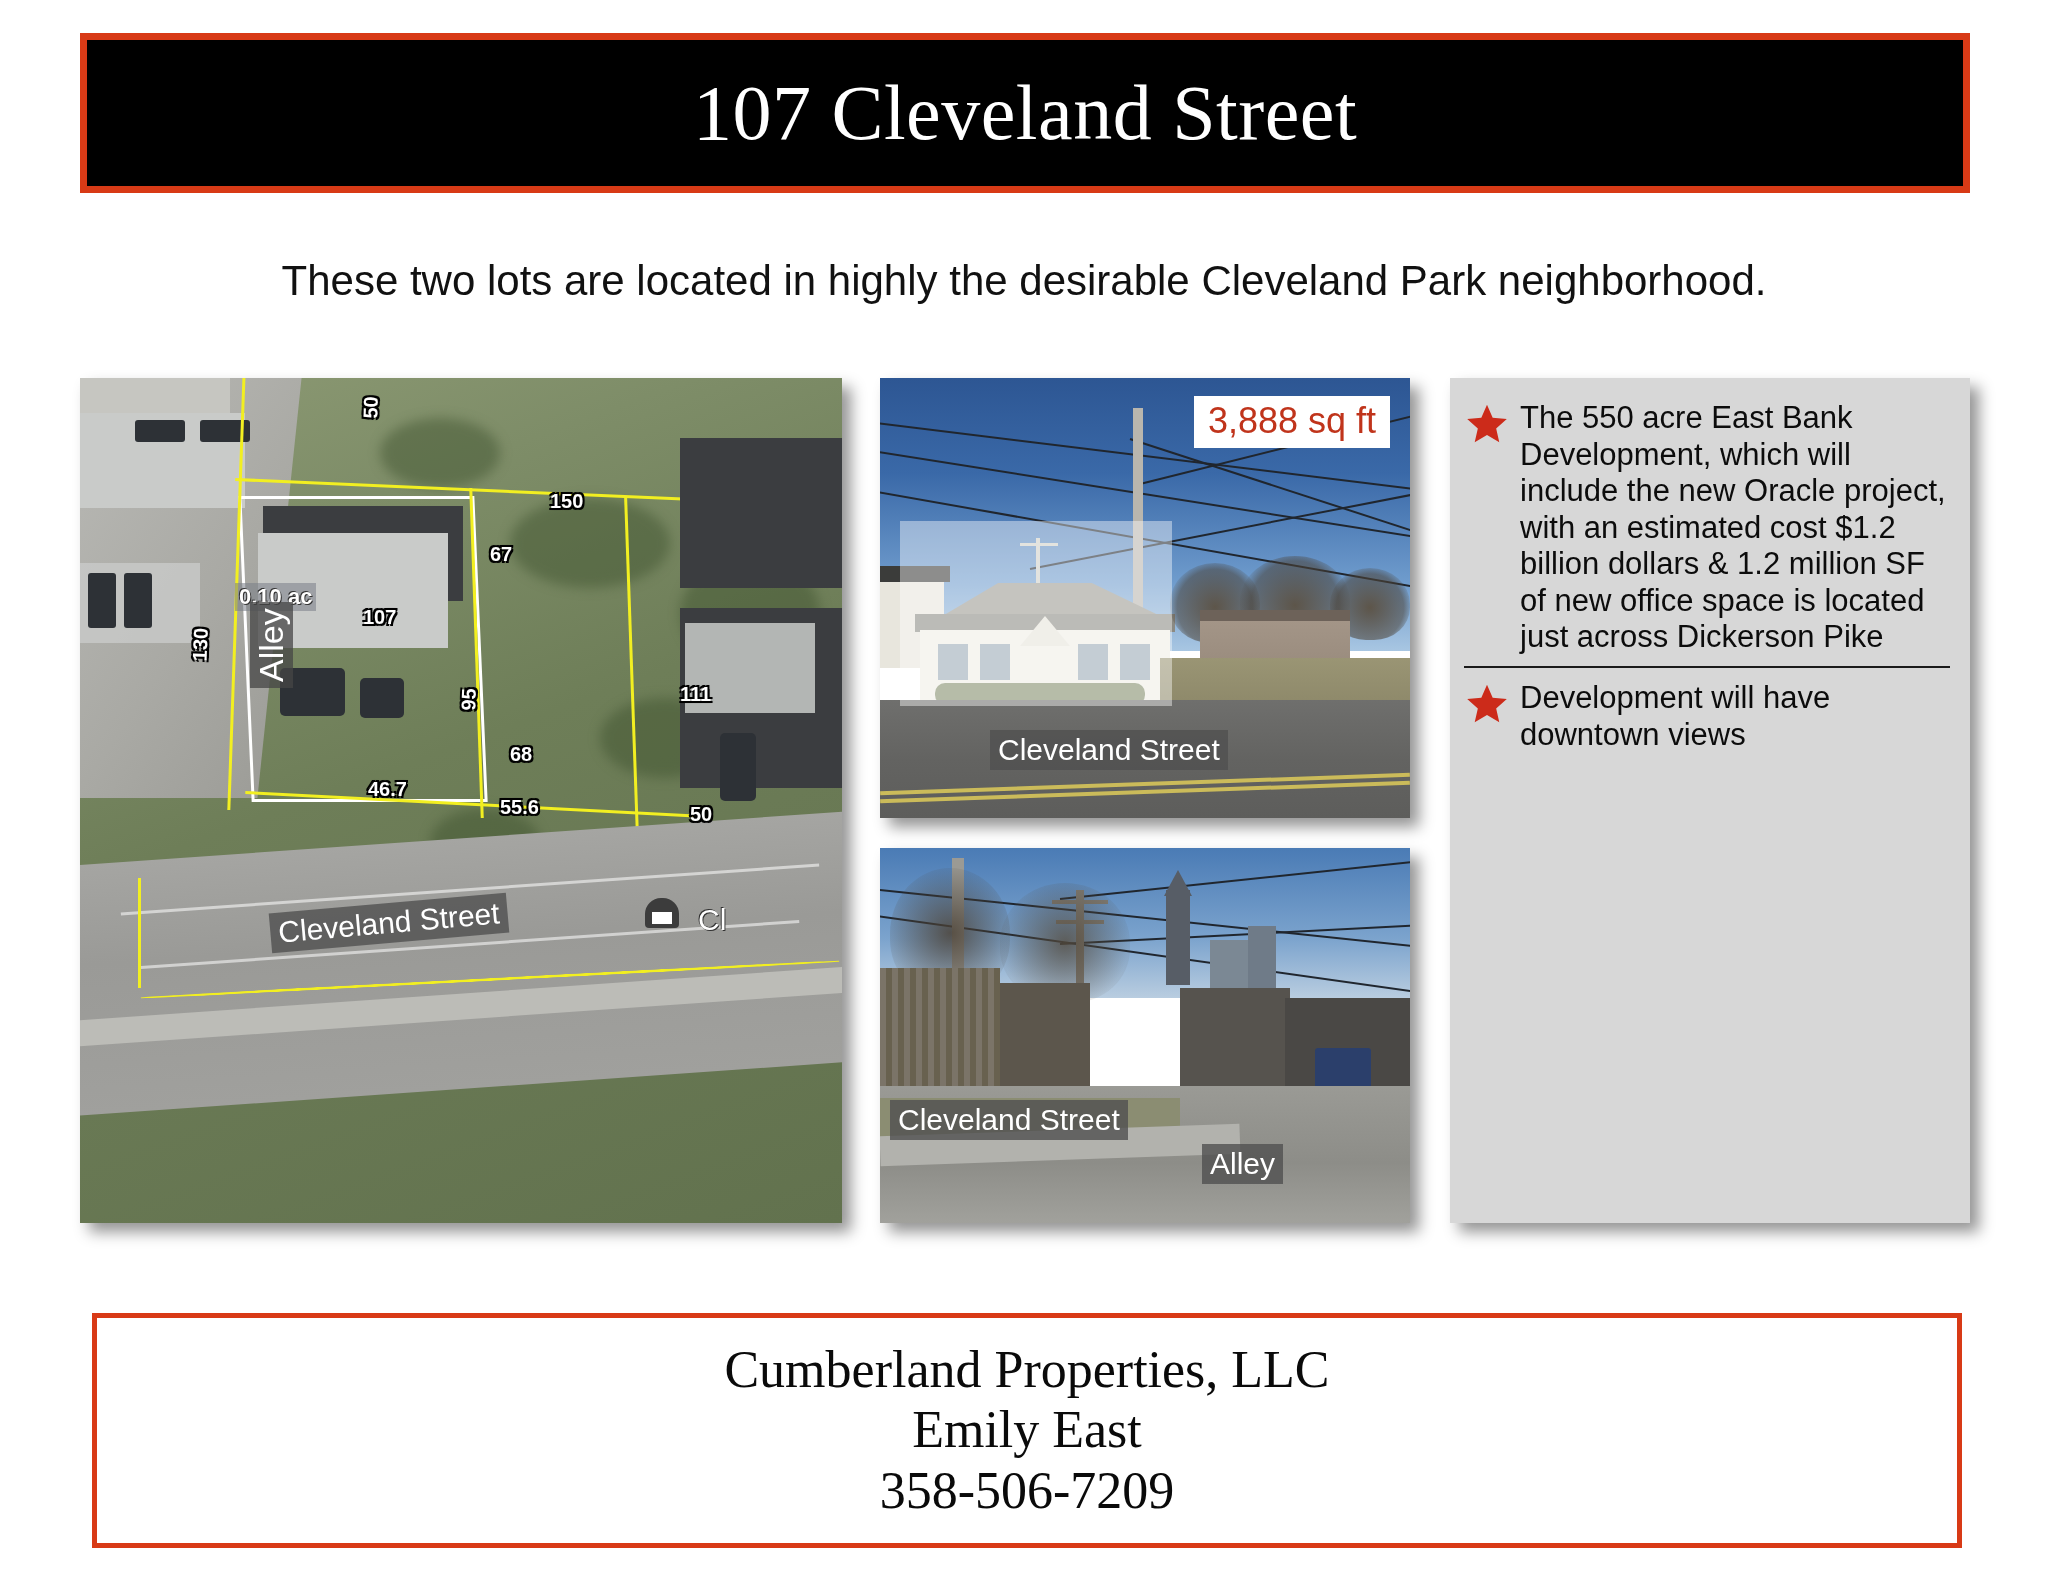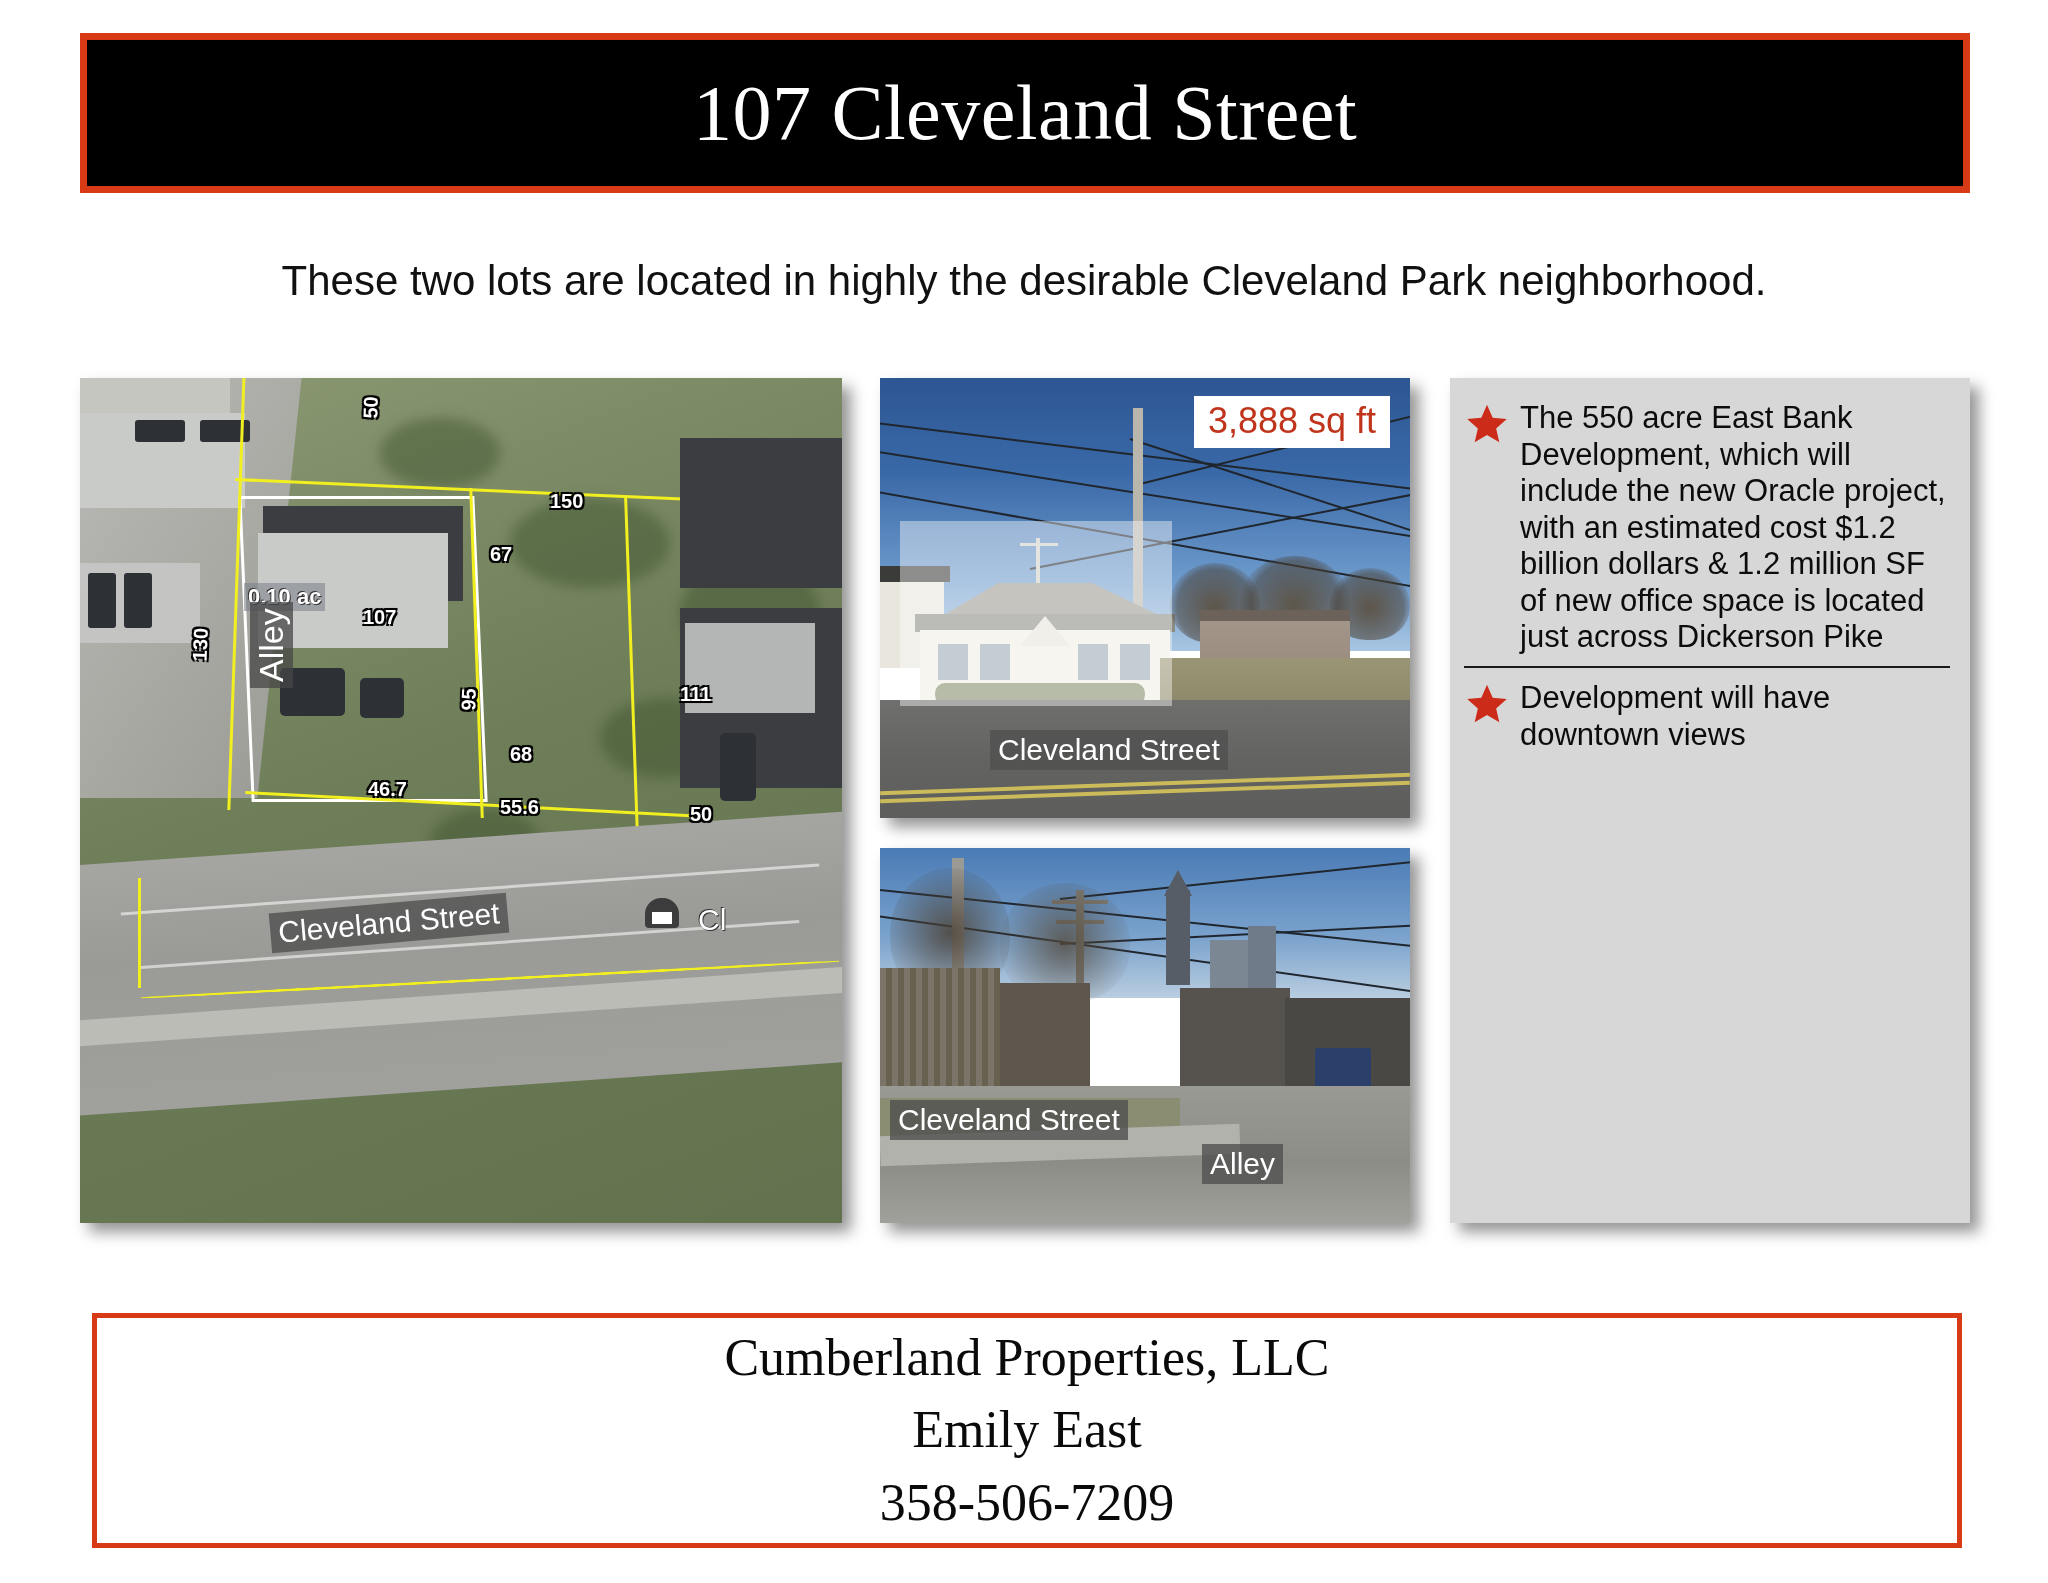--- a/index.html
+++ b/index.html
@@ -337,21 +337,21 @@
     top: 1313px;
     width: 1870px;
     height: 235px;
     border: 5px solid #D83A16;
     background: #ffffff;
     box-sizing: border-box;
     display: flex;
     flex-direction: column;
     align-items: center;
     justify-content: center;
-    gap: 14px;
+    gap: 2px;
   }
   .footer-line {
     font-family: "Liberation Serif", serif;
     font-size: 52px;
     color: #0a0a0a;
     line-height: 1.12;
     white-space: nowrap;
   }
 </style>
 </head>
@@ -413,21 +413,21 @@
     <div class="map-num" style="left:410px;top:165px;">67</div>
     <div class="map-num" style="left:283px;top:228px;">107</div>
     <div class="map-num" style="left:104px;top:255px;transform:rotate(-88deg);">130</div>
     <div class="map-num" style="left:378px;top:310px;transform:rotate(-88deg);">95</div>
     <div class="map-num" style="left:430px;top:365px;">68</div>
     <div class="map-num" style="left:288px;top:400px;">46.7</div>
     <div class="map-num" style="left:420px;top:418px;">55.6</div>
     <div class="map-num" style="left:600px;top:305px;">111</div>
     <div class="map-num" style="left:610px;top:425px;">50</div>
 
-    <div class="map-acre" style="left:155px;top:205px;margin-left:9px;">0.10 ac</div>
+    <div class="map-acre" style="left:155px;top:205px;">0.10 ac</div>
     <div class="map-alley" style="left:170px;top:310px;">Alley</div>
     <div class="street-chip tilt" style="left:190px;top:525px;">Cleveland Street</div>
     <div class="poi-marker" style="left:565px;top:520px;"></div>
     <div class="street-chip" style="left:610px;top:522px;background:transparent;color:#fff;text-shadow:-1px -1px 0 #333,1px 1px 0 #333;">Cl</div>
   </div>
 
   <div class="photo-col">
 
     <div class="photo photo-top drop-shadow">
       <div class="sky"></div>

